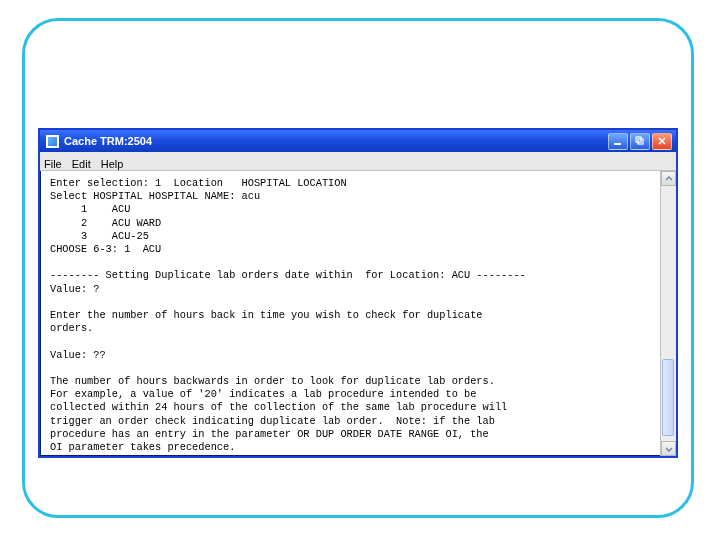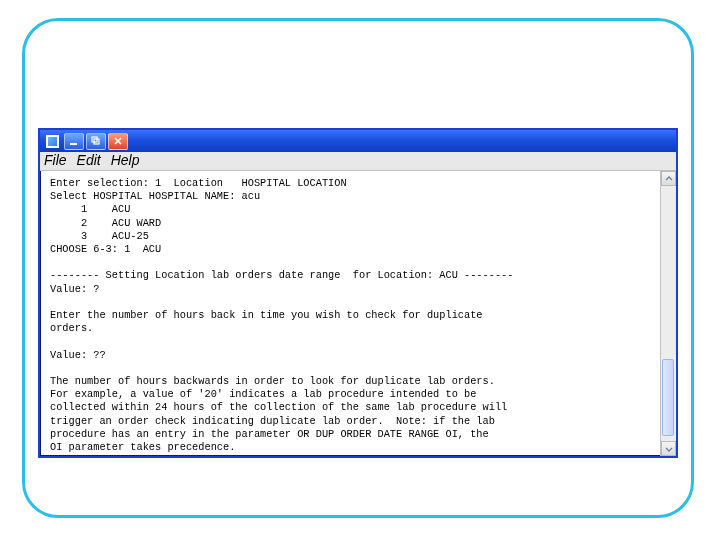--- a/index.html
+++ b/index.html
@@ -76,26 +76,25 @@
   }
   .win-btn.close {
     background: linear-gradient(to bottom,#ff9a7a,#e0452a);
   }
   .win-btn svg { display:block; }
   .menubar {
     height: 18px;
     background: #e8e8e8;
     border-bottom: 1px solid #c0c0c0;
     display: flex;
-    align-items: flex-start;
-    font-size: 14px;
+    align-items: flex-end;
+    font-size: 11px;
     padding-left: 4px;
     gap: 10px;
     color: #000;
-    font-style: italic;
   }
   .menu-item { cursor: default; }
   .client {
     flex: 1;
     display: flex;
     overflow: hidden;
   }
   .terminal {
     flex: 1;
     padding: 6px 6px 4px 10px;
@@ -142,20 +141,21 @@
   }
 </style>
 </head>
 <body>
 
 <div class="card"></div>
 
 <div class="window">
   <div class="titlebar">
     <div class="title-icon"></div>
+    <div class="title-text">Cache TRM:2504</div>
     <div class="win-btns">
       <div class="win-btn min">
         <svg width="10" height="10" viewBox="0 0 10 10">
             <rect x="1" y="7" width="7" height="2" fill="#fff"></rect>
           </svg>
       </div>
       <div class="win-btn max">
         <svg width="10" height="10" viewBox="0 0 10 10">
             <rect x="1" y="1" width="5" height="5" fill="none" stroke="#fff" stroke-width="1.2"></rect>
             <rect x="3" y="3" width="5" height="5" fill="none" stroke="#fff" stroke-width="1.2"></rect>
@@ -176,21 +176,21 @@
   </div>
 
   <div class="client">
     <div class="terminal"><span>Enter selection: 1  Location   HOSPITAL LOCATION</span>
 <span>Select HOSPITAL HOSPITAL NAME: acu</span>
 <span>     1    ACU</span>
 <span>     2    ACU WARD</span>
 <span>     3    ACU-25</span>
 <span>CHOOSE 6-3: 1  ACU</span>
 <span></span>
-<span>-------- Setting Location lab orders date range  for Location: ACU --------</span>
+<span>-------- Setting Duplicate lab orders date within  for Location: ACU --------</span>
 <span>Value: ?</span>
 <span></span>
 <span>Enter the number of hours back in time you wish to check for duplicate</span>
 <span>orders.</span>
 <span></span>
 <span>Value: ??</span>
 <span></span>
 <span>The number of hours backwards in order to look for duplicate lab orders.</span>
 <span>For example, a value of '20' indicates a lab procedure intended to be</span>
 <span>collected within 24 hours of the collection of the same lab procedure will</span>

